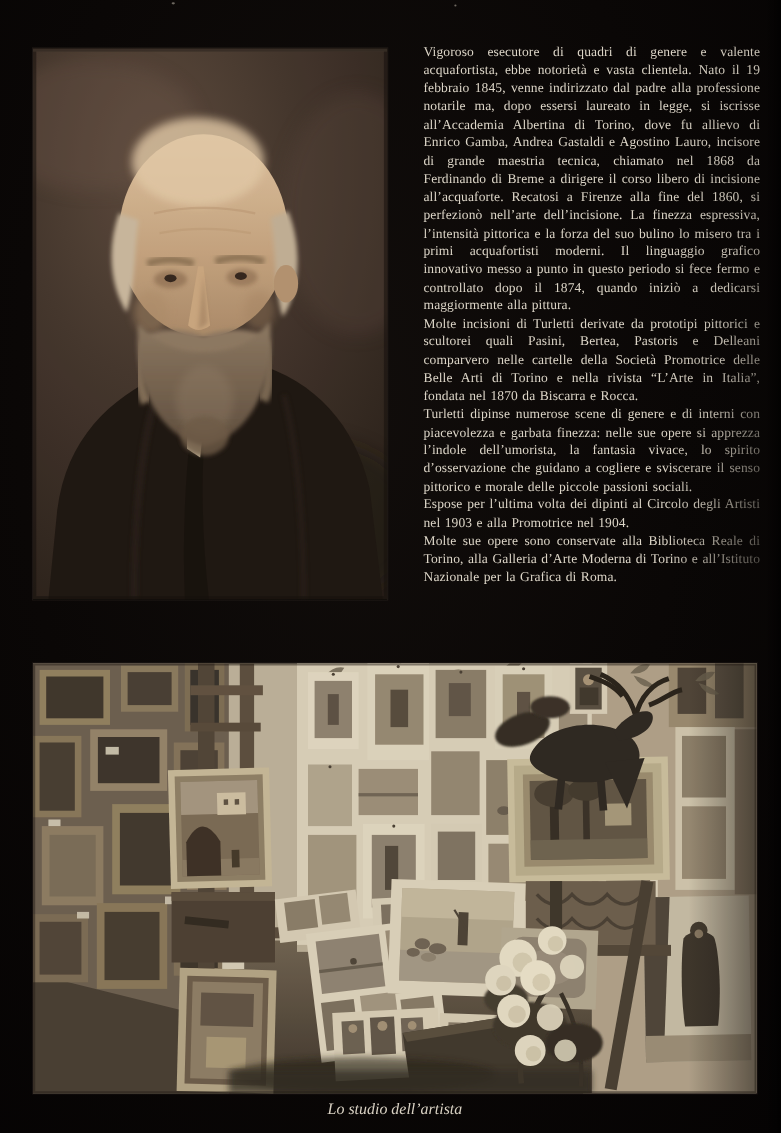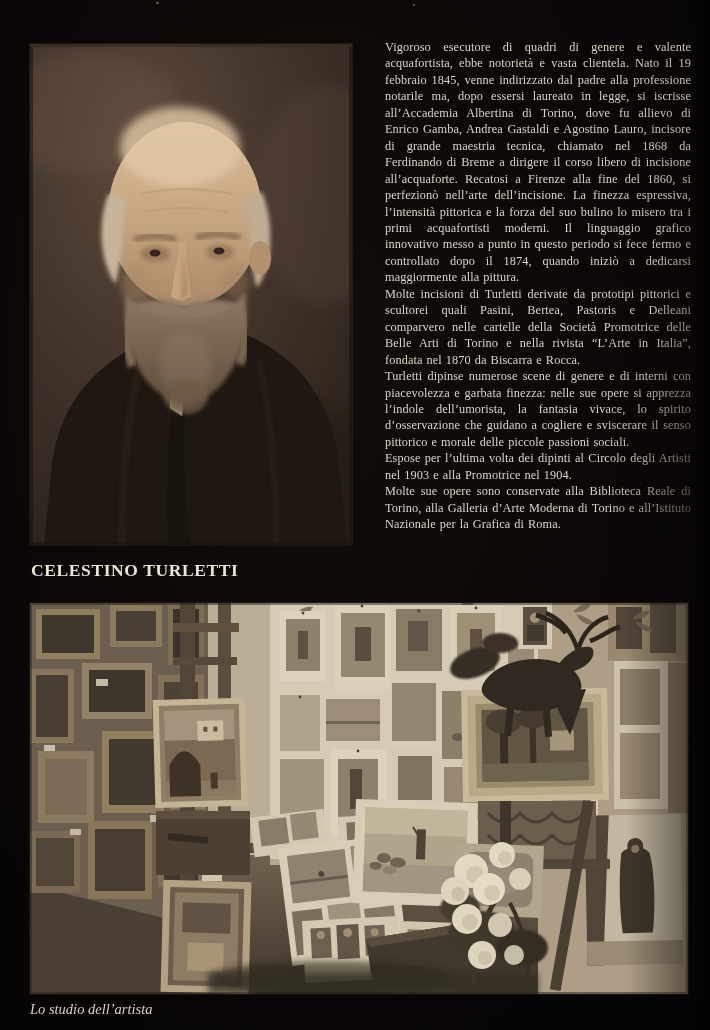--- a/index.html
+++ b/index.html
@@ -7,21 +7,21 @@
     background:radial-gradient(ellipse at 45% 35%, #110d0b 0%, #0a0706 55%, #050303 100%);
     font-family:"Liberation Serif","DejaVu Serif",serif;}
   .photo{position:absolute;line-height:0;}
   #portrait-photo{left:30px;top:44px;width:322px;height:501px;box-shadow:0 0 0 1px rgba(130,110,95,0.15);}
   #studio-photo{left:30px;top:603px;width:658px;height:391px;box-shadow:0 0 0 1px rgba(130,110,95,0.12);}
   .article{position:absolute;left:385px;top:39px;width:306px;color:#dcd5c7;
     font-size:12.3px;line-height:16.45px;text-align:justify;letter-spacing:0.1px;word-spacing:0.8px;}
   .article p{margin:0;}
   .caption-name{position:absolute;left:31px;top:560px;color:#eae4d6;font-weight:bold;
     font-size:17.5px;letter-spacing:0.6px;white-space:nowrap;}
-  .caption-studio{position:absolute;left:30px;top:1001px;width:658px;
+  .caption-studio{position:absolute;left:30px;top:1001px;width:658px;text-align:center;
     color:#d8d1c3;font-style:italic;font-size:14.5px;}
   .fade-right{position:absolute;left:612px;top:30px;width:86px;height:560px;pointer-events:none;
     background:linear-gradient(100deg, rgba(8,6,5,0) 0%, rgba(8,6,5,0.12) 50%, rgba(8,6,5,0.82) 100%);}
   .page-edge{position:absolute;right:0;top:0;width:14px;height:100%;pointer-events:none;
     background:linear-gradient(to right, rgba(0,0,0,0), rgba(0,0,0,0.68));}
   .speck{position:absolute;width:3px;height:2px;background:#cfc8ba;opacity:0.5;border-radius:50%;}
 </style>
 </head>
 <body>
 
@@ -98,21 +98,20 @@
 
   <div class="article">
     <p>Vigoroso esecutore di quadri di genere e valente acquafortista, ebbe notorietà e vasta clientela. Nato il 19 febbraio 1845, venne indirizzato dal padre alla professione notarile ma, dopo essersi laureato in legge, si iscrisse all’Accademia Albertina di Torino, dove fu allievo di Enrico Gamba, Andrea Gastaldi e Agostino Lauro, incisore di grande maestria tecnica, chiamato nel 1868 da Ferdinando di Breme a dirigere il corso libero di incisione all’acquaforte. Recatosi a Firenze alla fine del 1860, si perfezionò nell’arte dell’incisione. La finezza espressiva, l’intensità pittorica e la forza del suo bulino lo misero tra i primi acquafortisti moderni. Il linguaggio grafico innovativo messo a punto in questo periodo si fece fermo e controllato dopo il 1874, quando iniziò a dedicarsi maggiormente alla pittura.</p>
     <p>Molte incisioni di Turletti derivate da prototipi pittorici e scultorei quali Pasini, Bertea, Pastoris e Delleani comparvero nelle cartelle della Società Promotrice delle Belle Arti di Torino e nella rivista “L’Arte in Italia”, fondata nel 1870 da Biscarra e Rocca.</p>
     <p>Turletti dipinse numerose scene di genere e di interni con piacevolezza e garbata finezza: nelle sue opere si apprezza l’indole dell’umorista, la fantasia vivace, lo spirito d’osservazione che guidano a cogliere e sviscerare il senso pittorico e morale delle piccole passioni sociali.</p>
     <p>Espose per l’ultima volta dei dipinti al Circolo degli Artisti nel 1903 e alla Promotrice nel 1904.</p>
     <p>Molte sue opere sono conservate alla Biblioteca Reale di Torino, alla Galleria d’Arte Moderna di Torino e all’Istituto Nazionale per la Grafica di Roma.</p>
   </div>
   <div class="fade-right"></div>
 
-  <div class="caption-name">CELESTINO TURLETTI</div>
 
   <div class="photo" id="studio-photo">
     <svg width="658" height="391" viewBox="0 0 658 391">
       <defs>
         <linearGradient id="gFloor" x1="0" y1="0" x2="0" y2="1">
           <stop offset="0" stop-color="#6e6150"></stop>
             <stop offset="1" stop-color="#3c332a"></stop>
         </linearGradient>
         <linearGradient id="edgeFade" x1="0" y1="0" x2="1" y2="0">
           <stop offset="0" stop-color="#171310" stop-opacity="0"></stop>

